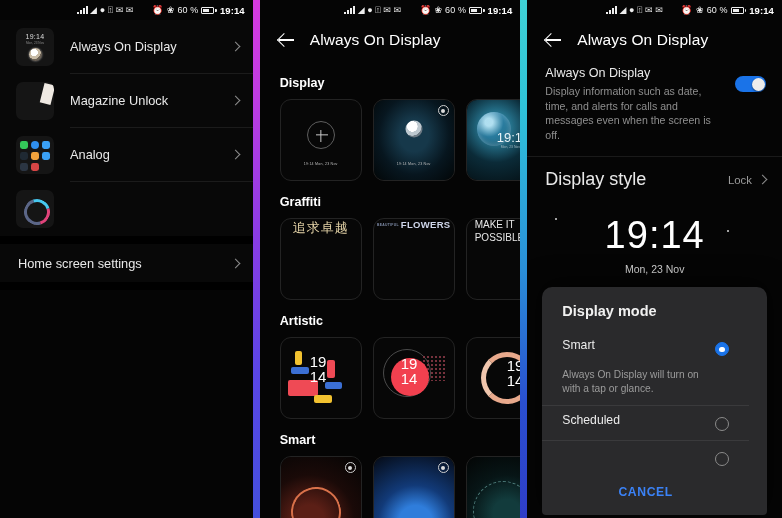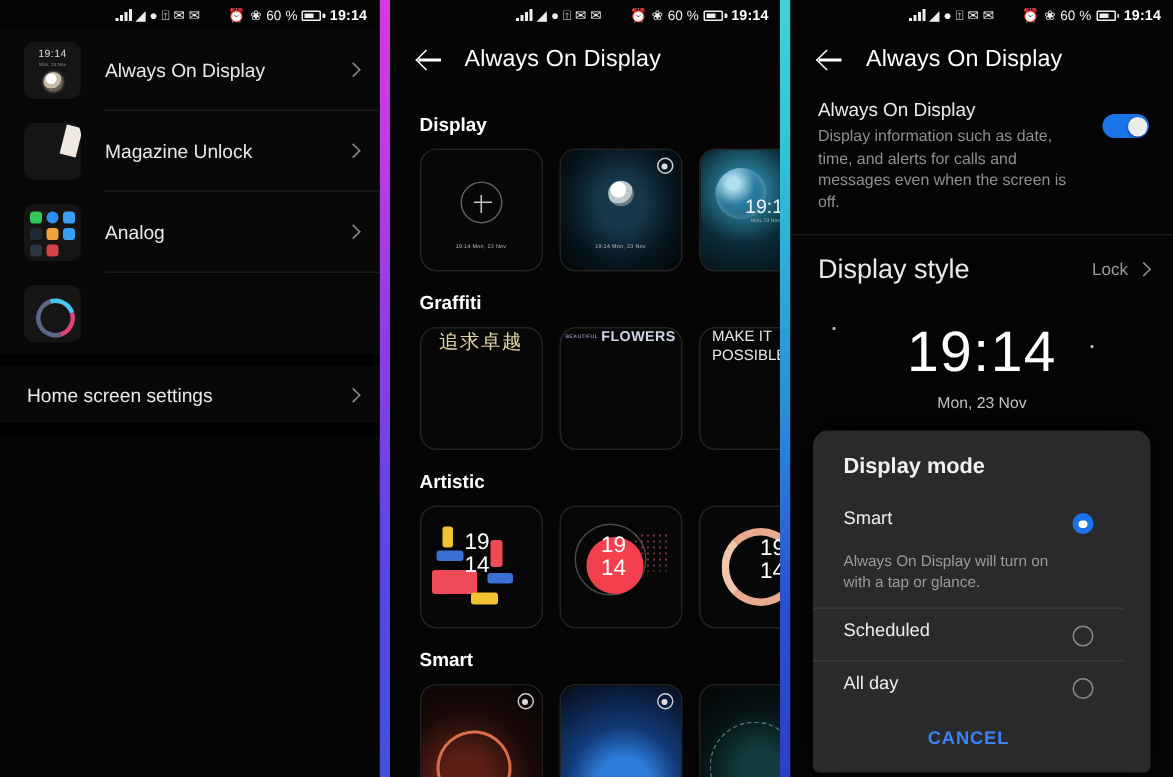--- a/index.html
+++ b/index.html
@@ -506,23 +506,20 @@
       </div>
 
       <div class="opt">
         <div class="ot">
           <div class="on">Scheduled</div>
         </div>
         <span class="radio"></span>
       </div>
 
       <div class="opt">
-        <div class="ot">
-          <div class="on">All day</div>
-        </div>
         <span class="radio"></span>
       </div>
 
       <div class="dlg-actions">
         <button>CANCEL</button>
       </div>
     </div>
   </div>
 
 </div>

